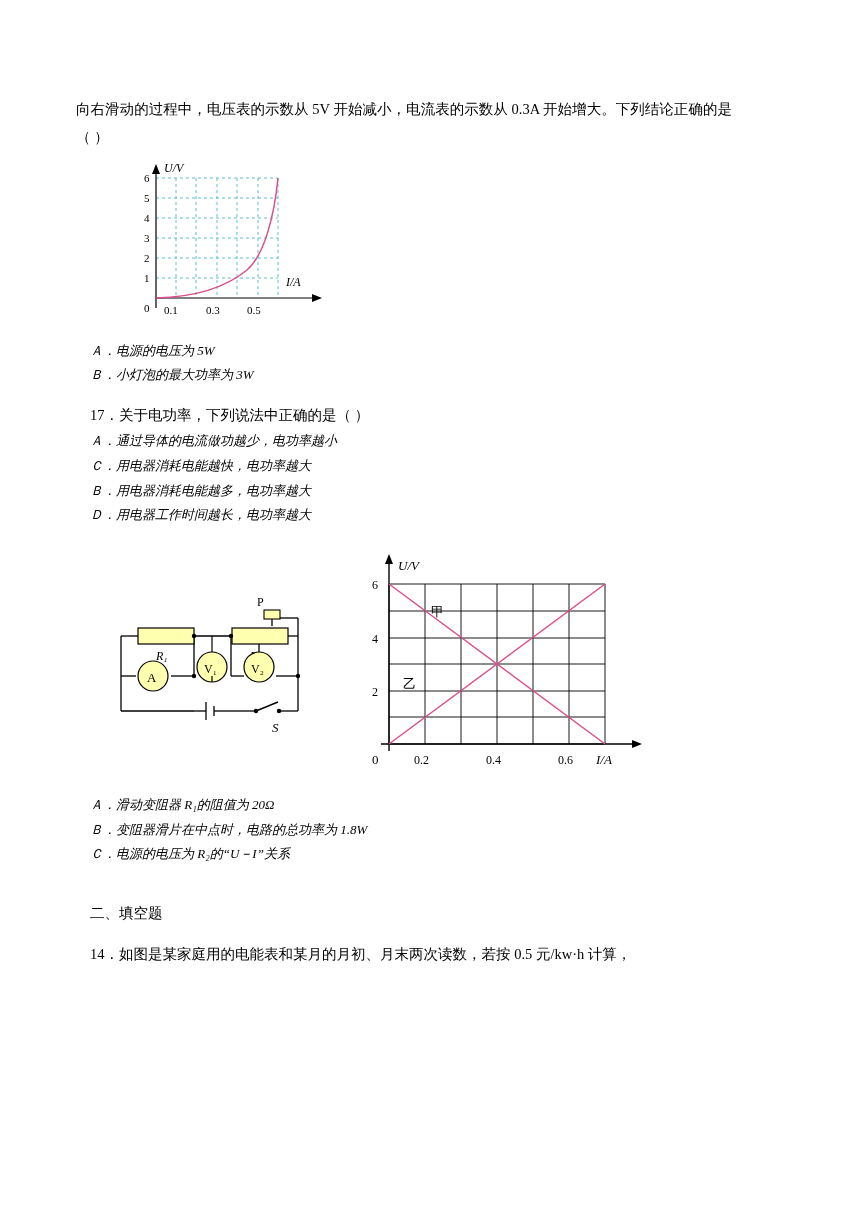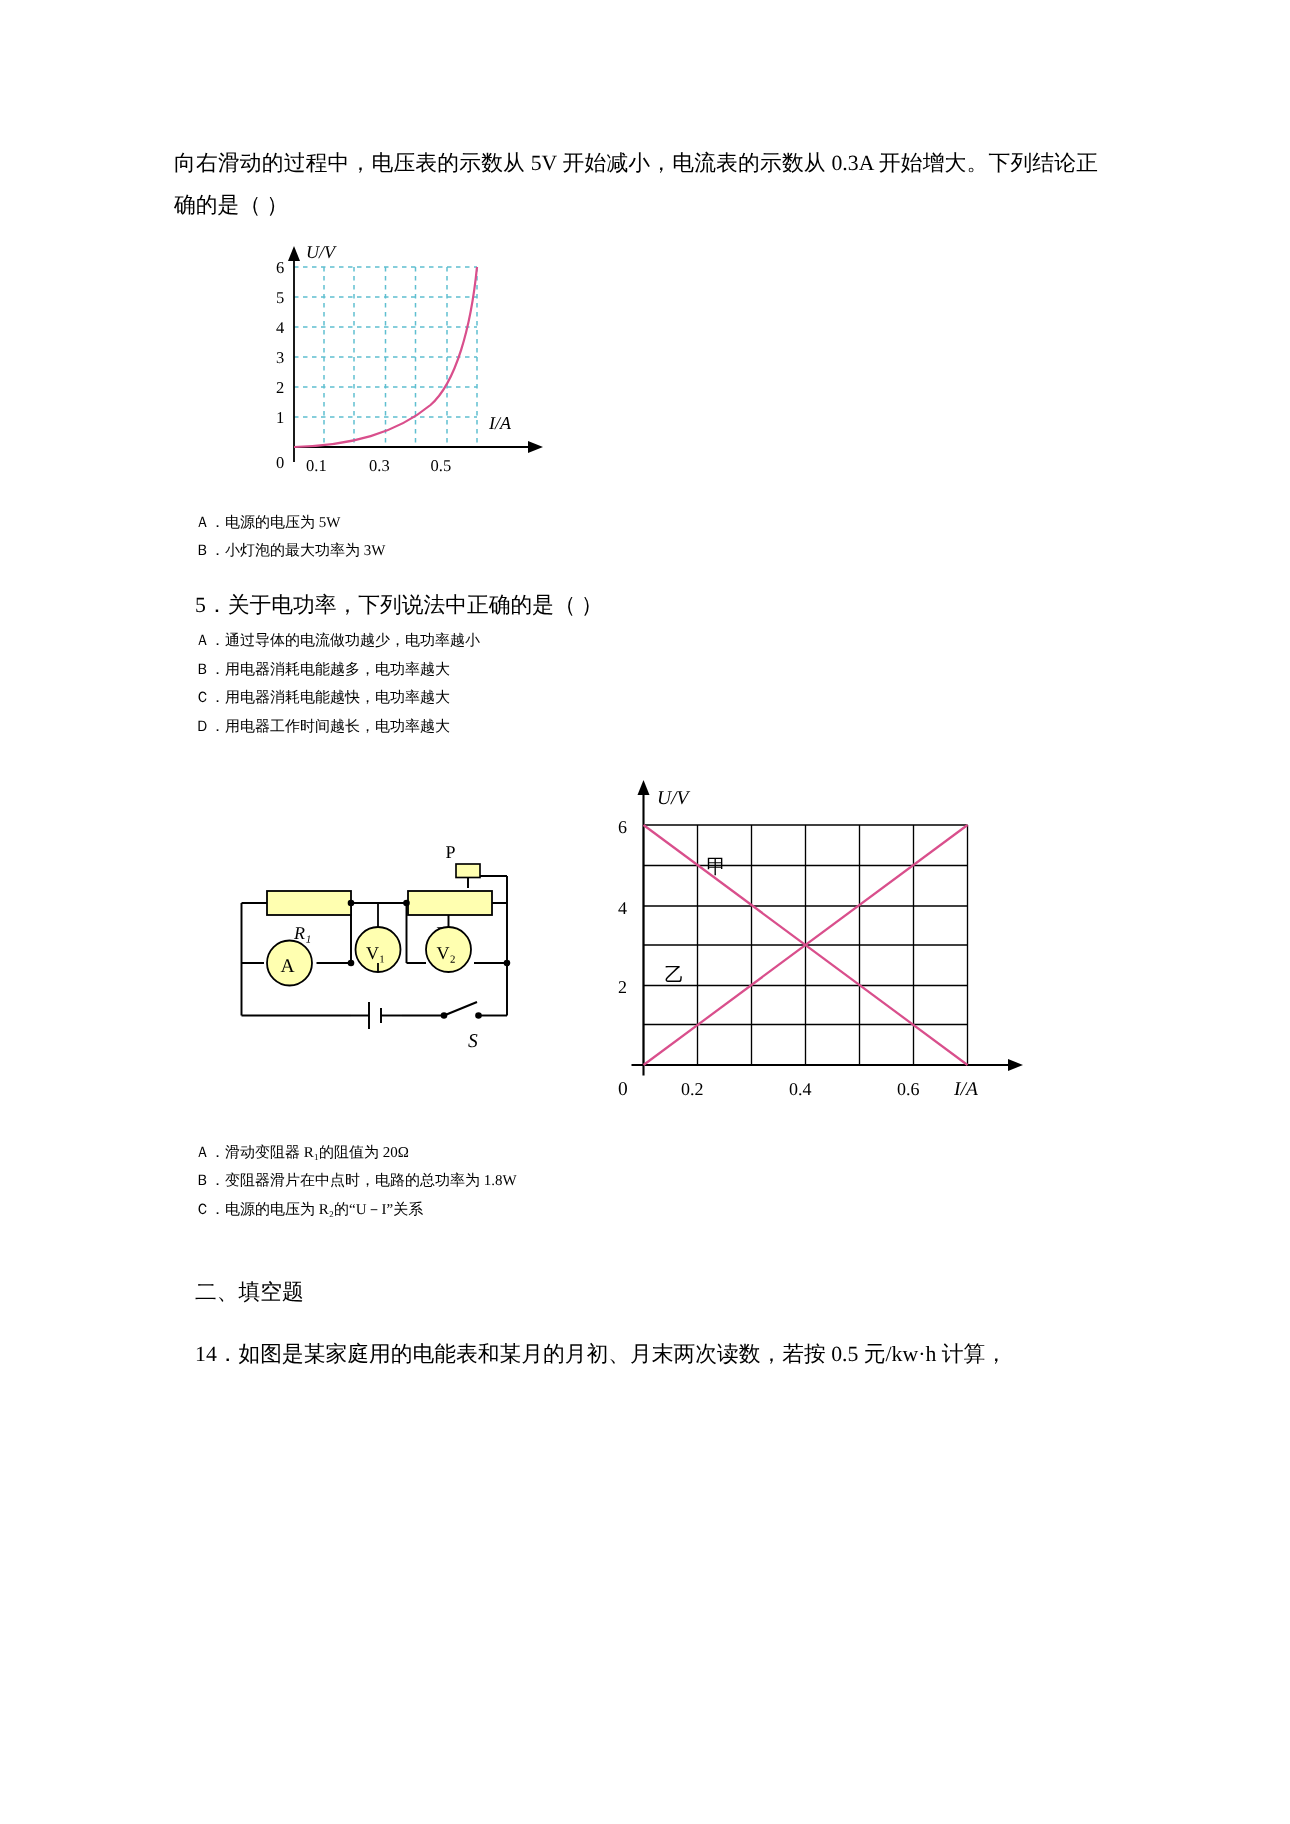--- a/index.html
+++ b/index.html
@@ -14,33 +14,34 @@
     color: #000;
     position: relative;
     overflow: hidden;
   }
   .page {
     position: absolute;
     left: 0; top: 0;
     width: 860px;
     height: 1216px;
     box-sizing: border-box;
-    padding: 95px 128px 40px 116px;
+    padding: 95px 128px 40px 76px;
   }
   .para {
     font-size: 14.5px;
     line-height: 1.95;
     text-align: justify;
     margin: 0 0 0 0;
   }
   .q-block { margin-top: 13px; }
   .opt {
-    font-size: 10px;
+    font-size: 13px;
     line-height: 1.9;
     margin-left: 14px;
+    font-style: italic;
   }
   .opt-first { margin-top: 6px; }
   .hang { margin-left: 14px; }
 
   
   .fig1 {
     margin: 6px 0 4px 38px;
     position: relative;
     width: 250px;
     height: 175px;
@@ -107,24 +108,24 @@
       <text x="133" y="156" font-size="11" font-family="'Liberation Serif',serif">0.5</text>
 
       <text x="50" y="14" font-size="12" font-style="italic" font-family="'Liberation Serif',serif">U/V</text>
       <text x="172" y="128" font-size="12" font-style="italic" font-family="'Liberation Serif',serif">I/A</text>
     </svg>
   </div>
 
   <div class="opt opt-first">Ａ．电源的电压为 5W</div>
   <div class="opt">Ｂ．小灯泡的最大功率为 3W</div>
 
-  <div class="para q-block hang">5．关于电功率，下列说法中正确的是（      ）</div>
+  <div class="para q-block hang">17．关于电功率，下列说法中正确的是（      ）</div>
   <div class="opt">Ａ．通过导体的电流做功越少，电功率越小</div>
+  <div class="opt">Ｃ．用电器消耗电能越快，电功率越大</div>
   <div class="opt">Ｂ．用电器消耗电能越多，电功率越大</div>
-  <div class="opt">Ｃ．用电器消耗电能越快，电功率越大</div>
   <div class="opt">Ｄ．用电器工作时间越长，电功率越大</div>
 
 
   <div class="fig2wrap">
     <svg width="604" height="250" viewBox="0 0 604 250">
 
       <g stroke="#000" stroke-width="1.3" fill="none">
 
         <path d="M45,100 L45,175"></path>
         <path d="M45,100 L62,100"></path>

